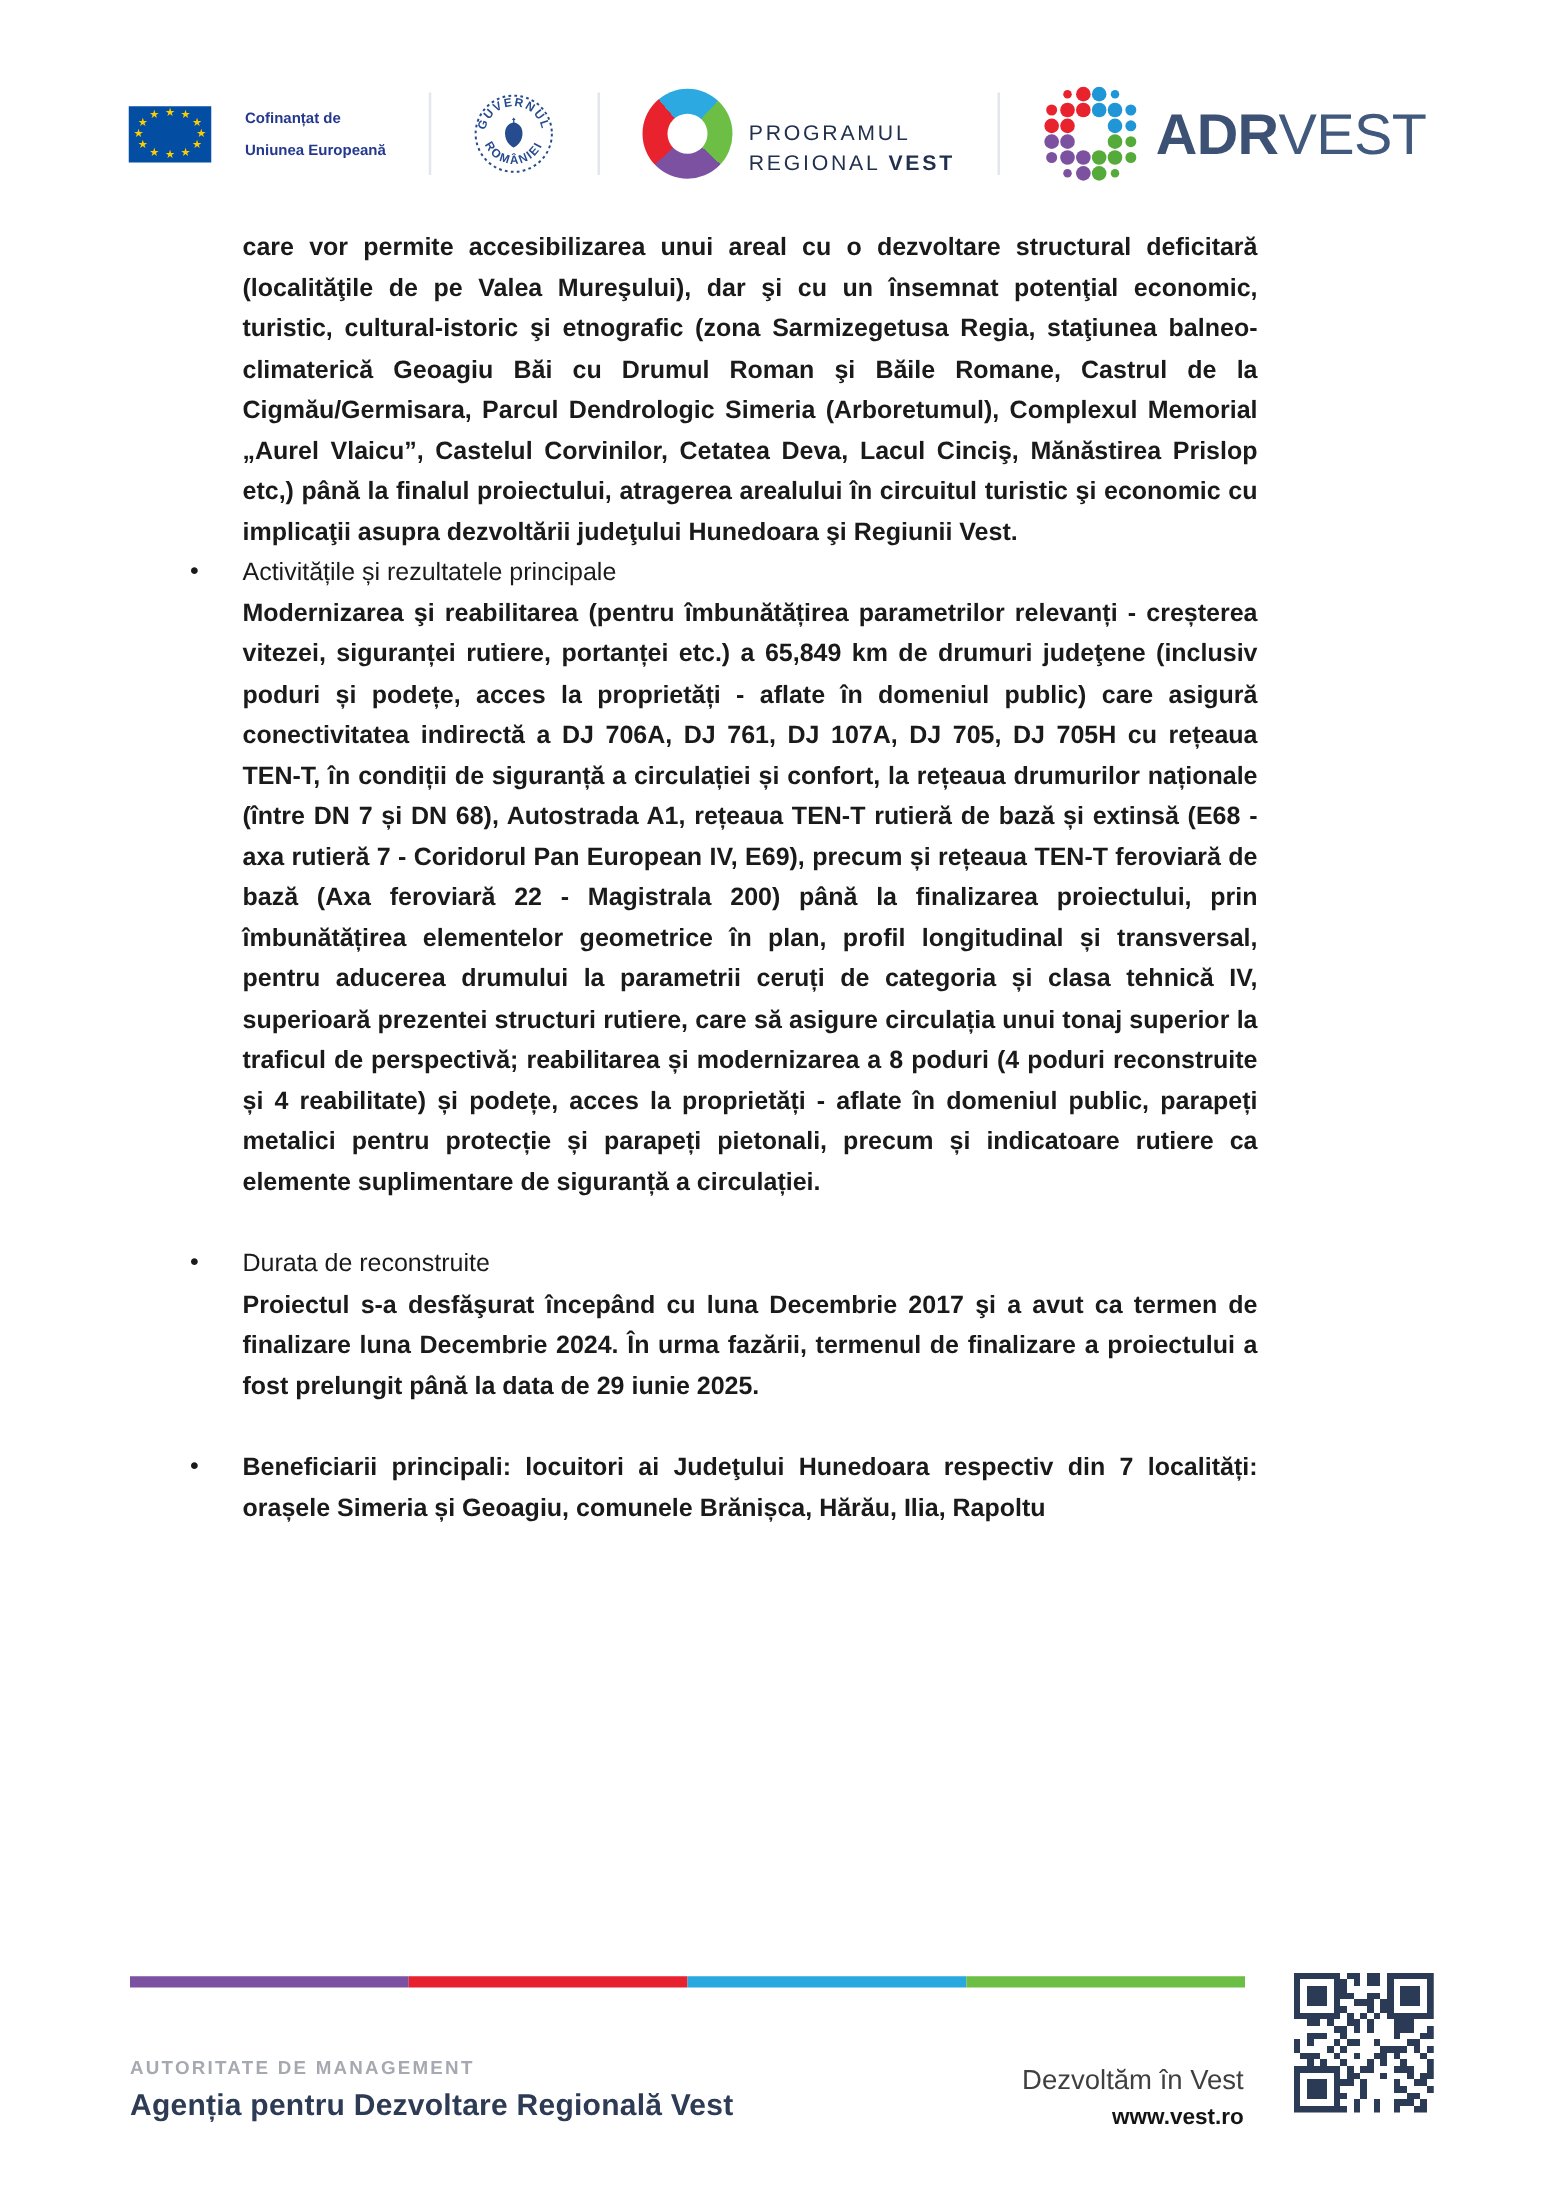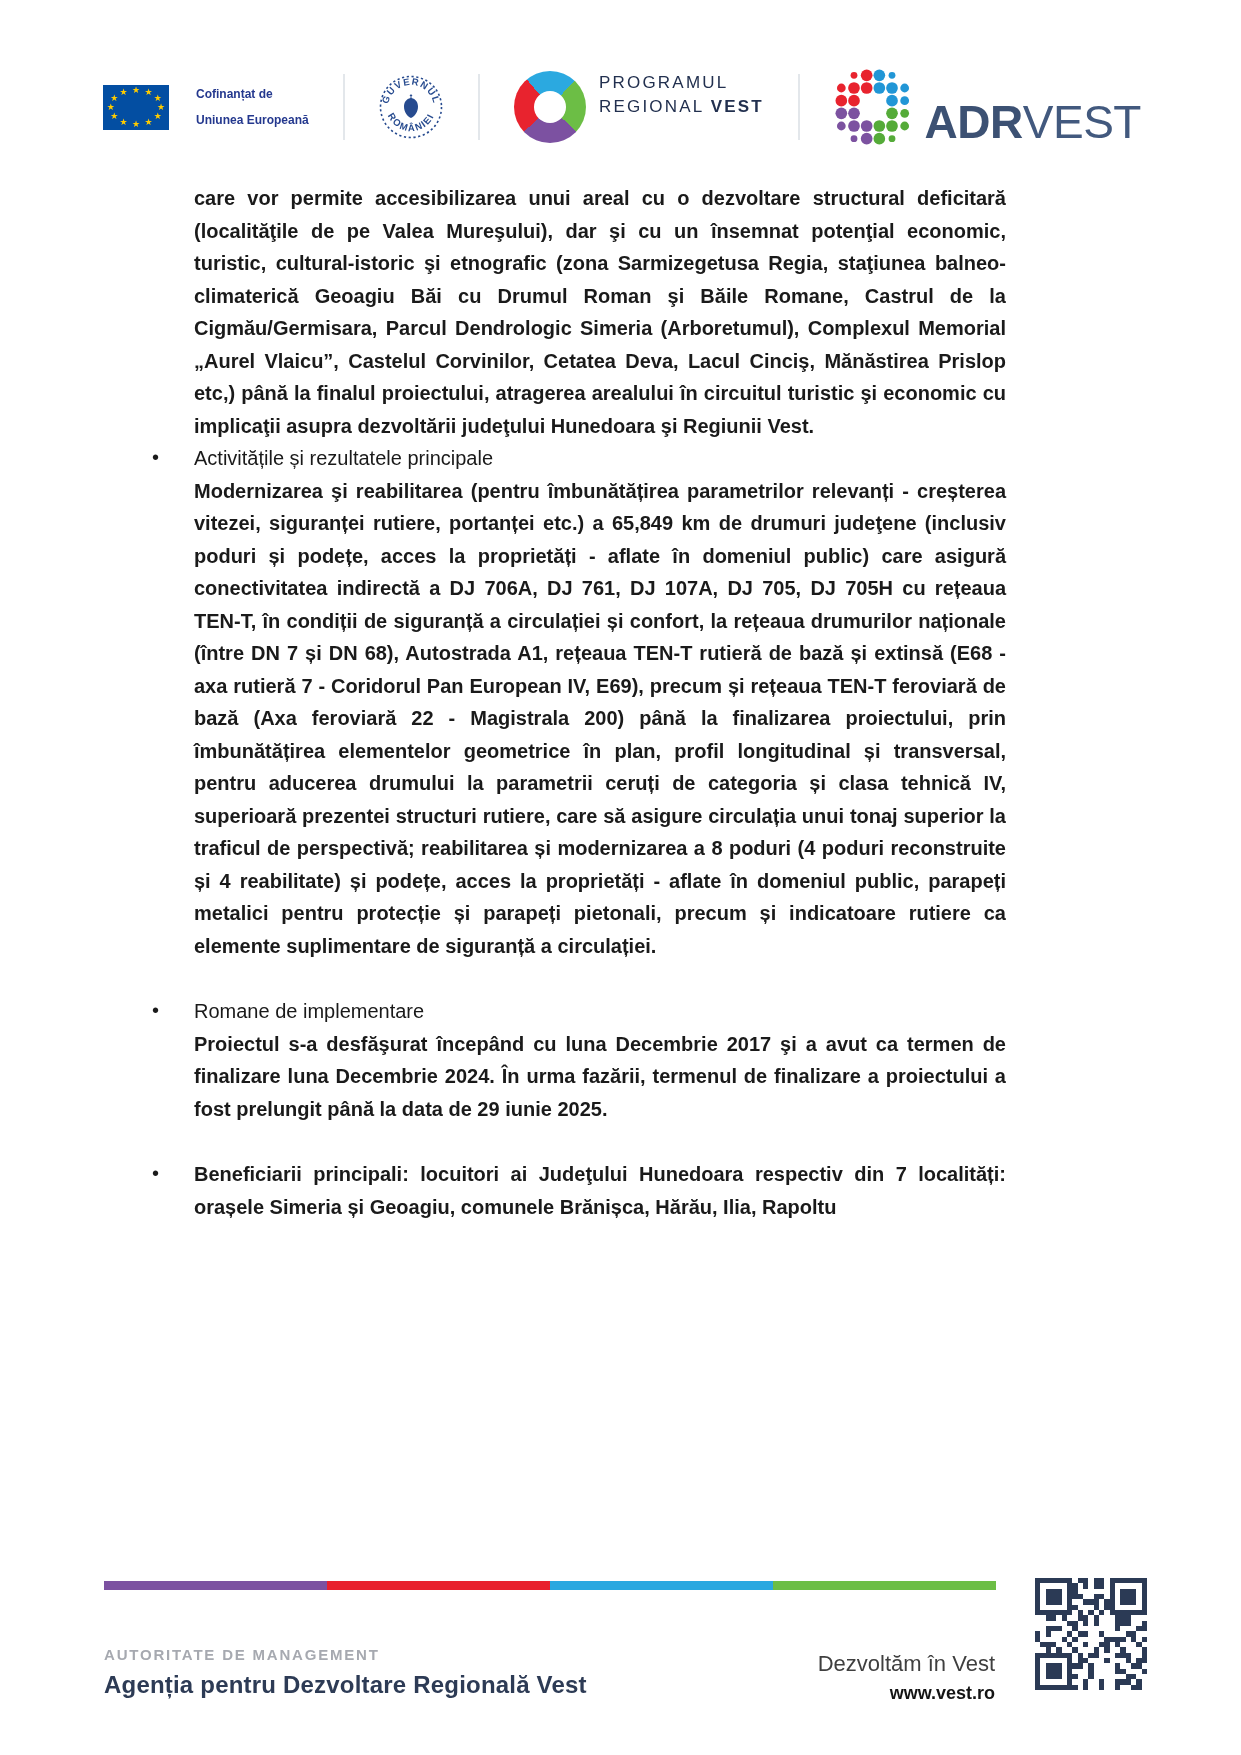--- a/index.html
+++ b/index.html
@@ -16,30 +16,30 @@
   }
   .vdivider { width:2px; height:66px; background:#E3E7EB; flex:none; }
 
   .eu-block { display:flex; align-items:center; flex:none; }
   .eu-flag { position:relative; width:66px; height:45px; background:#034EA2; flex:none; }
   .eu-flag .star { position:absolute; transform:translate(-50%,-50%); color:#FFCC00; font-size:9px; line-height:1; }
   .eu-text { margin-left:27px; font-weight:700; font-size:12px; line-height:26px; color:#24388E; }
 
   .gov-logo { flex:none; width:64px; height:64px; }
 
-  .prv-block { display:flex; align-items:flex-start; flex:none; }
+  .prv-block { display:flex; align-items:flex-end; flex:none; }
   .swirl {
     width:72px; height:72px; border-radius:50%; position:relative; flex:none;
     background:conic-gradient(from -40deg, #2BA9E0 0 23%, #6CBE45 23% 48%, #7C51A1 48% 74%, #E8232E 74% 100%);
   }
   .swirl::after { content:""; position:absolute; inset:20px; background:#fff; border-radius:50%; }
   .prv-text { margin-left:13px; font-size:17px; letter-spacing:2.2px; color:#22304F; line-height:24px; font-weight:400; }
   .prv-text .bold { font-weight:700; }
 
-  .adr-block { display:flex; align-items:flex-end; flex:none; }
+  .adr-block { display:flex; align-items:center; flex:none; }
   .adr-dots { flex:none; width:76px; height:76px; }
   .adr-text { margin-left:14px; font-size:46px; line-height:1; letter-spacing:-0.5px; }
   .adr-text .adr-bold { font-weight:700; color:#3C5173; }
   .adr-text .adr-light { font-weight:400; color:#42597E; }
 
   
   .doc-body {
     position:absolute; left:194px; top:182px; width:812px;
     font-size:20px; line-height:32.5px; color:#1A1A1A; text-align:justify;
   }
@@ -170,21 +170,21 @@
       <div class="section-title">
         <span class="bullet-dot">•</span>
         <span>Activitățile și rezultatele principale</span>
       </div>
       <p>Modernizarea şi reabilitarea (pentru îmbunătățirea parametrilor relevanți - creșterea vitezei, siguranței rutiere, portanței etc.) a 65,849 km de drumuri judeţene (inclusiv poduri și podețe, acces la proprietăți - aflate în domeniul public) care asigură conectivitatea indirectă a DJ 706A, DJ 761, DJ 107A, DJ 705, DJ 705H cu rețeaua TEN-T, în condiții de siguranță a circulației și confort, la rețeaua drumurilor naționale (între DN 7 și DN 68), Autostrada A1, rețeaua TEN-T rutieră de bază și extinsă (E68 - axa rutieră 7 - Coridorul Pan European IV, E69), precum și rețeaua TEN-T feroviară de bază (Axa feroviară 22 - Magistrala 200) până la finalizarea proiectului, prin îmbunătățirea elementelor geometrice în plan, profil longitudinal și transversal, pentru aducerea drumului la parametrii ceruți de categoria și clasa tehnică IV, superioară prezentei structuri rutiere, care să asigure circulația unui tonaj superior la traficul de perspectivă; reabilitarea și modernizarea a 8 poduri (4 poduri reconstruite și 4 reabilitate) și podețe, acces la proprietăți - aflate în domeniul public, parapeți metalici pentru protecție și parapeți pietonali, precum și indicatoare rutiere ca elemente suplimentare de siguranță a circulației.</p>
     </section>
 
     <section class="section">
       <div class="section-title">
         <span class="bullet-dot">•</span>
-        <span>Romane de implementare</span>
+        <span>Durata de reconstruite</span>
       </div>
       <p>Proiectul s-a desfăşurat începând cu luna Decembrie 2017 şi a avut ca termen de finalizare luna Decembrie 2024. În urma fazării, termenul de finalizare a proiectului a fost prelungit până la data de 29 iunie 2025.</p>
     </section>
 
     <section class="section">
       <div class="section-title">
         <span class="bullet-dot">•</span>
       </div>
       <p>Beneficiarii principali: locuitori ai Judeţului Hunedoara respectiv din 7 localități: orașele Simeria și Geoagiu, comunele Brănișca, Hărău, Ilia, Rapoltu</p>
     </section>

